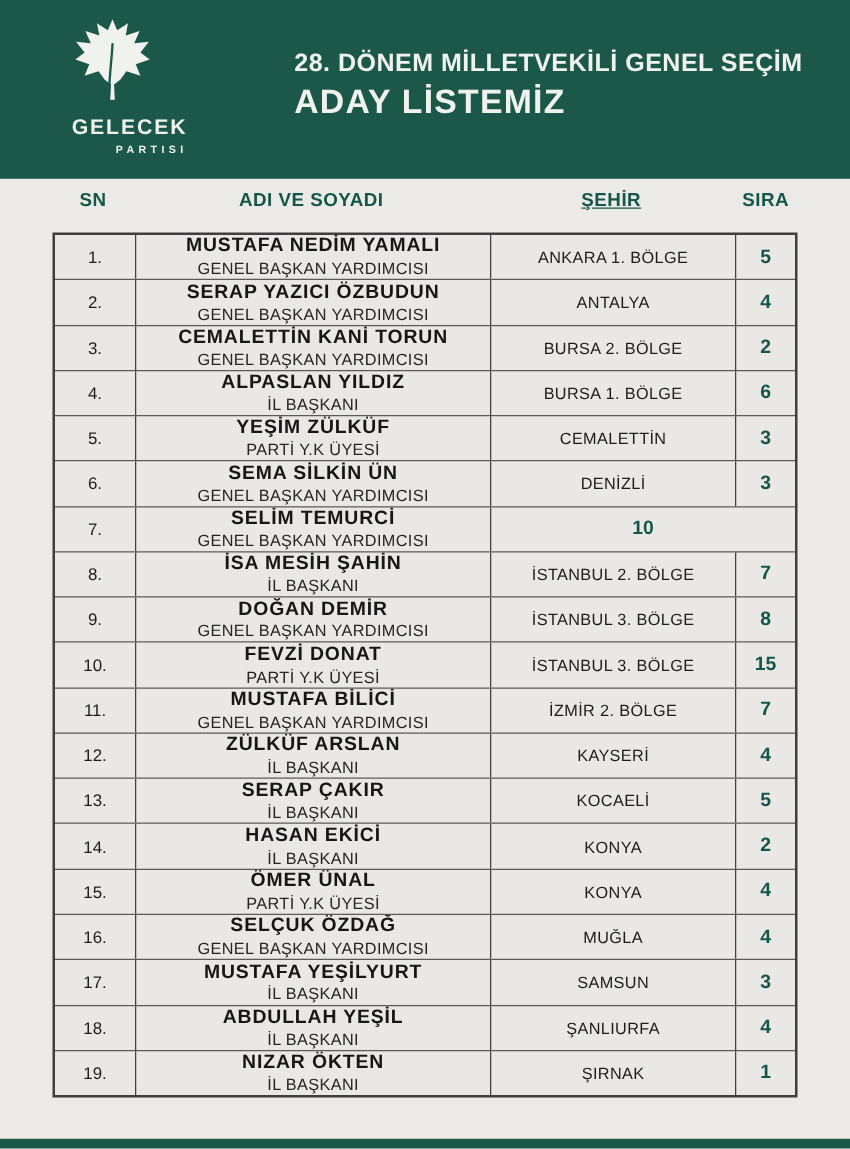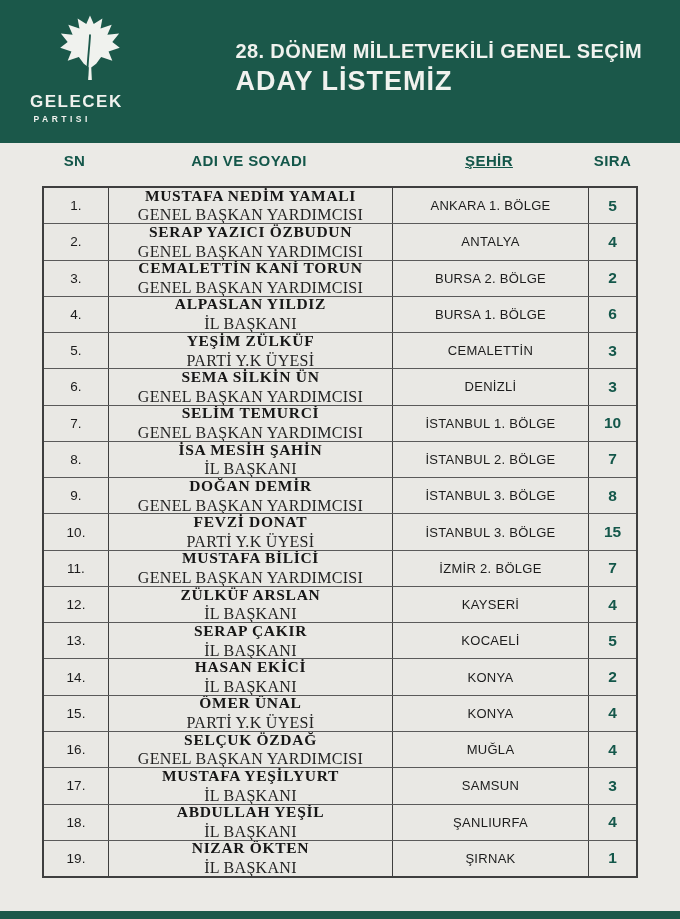--- a/index.html
+++ b/index.html
@@ -21,21 +21,21 @@
     overflow:hidden;
     margin:0 auto;
   }
   
   .header{
     position:absolute;left:0;top:0;width:680px;height:143px;
     background:var(--green);
   }
   .logo-block{
     position:absolute;left:30px;top:14px;width:120px;
-    text-align:left;color:var(--light);
+    text-align:right;color:var(--light);
   }
   .logo-leaf{display:block;margin:0 auto;}
   .logo-name{
     font-size:17px;font-weight:bold;letter-spacing:1.5px;
     margin-top:3px;line-height:1.1;
   }
   .logo-sub{
     font-size:8.5px;font-weight:bold;letter-spacing:3.5px;
     margin-top:2px;text-indent:3.5px;
   }
@@ -76,29 +76,29 @@
     border-bottom:1px solid #5a5a5a;
   }
   .row:last-child{border-bottom:none;}
   .cell{
     display:flex;flex-direction:column;align-items:center;justify-content:center;
     border-right:1px solid var(--border);
     overflow:hidden;
   }
   .cell:last-child{border-right:none;}
   .c-sn{width:65px;flex:none;font-size:13.5px;color:var(--ink);}
-  .c-name{width:284px;flex:none;font-family:Liberation Serif, serif;}
+  .c-name{width:284px;flex:none;}
   .c-city{width:196px;flex:none;font-size:13px;letter-spacing:0.3px;color:var(--ink);}
   .c-sira{flex:1;font-size:15.5px;font-weight:bold;color:var(--accent);}
   .nm{
     font-size:15.5px;font-weight:bold;letter-spacing:0.7px;
     color:#161616;line-height:1.15;white-space:nowrap;
   }
   .tt{
-    font-size:16px;letter-spacing:0.3px;color:#242424;
+    font-size:13px;letter-spacing:0.3px;color:#242424;
     line-height:1.2;margin-top:1px;white-space:nowrap;
   }
   
   .footer-bar{
     position:absolute;left:0;bottom:0;width:680px;height:8px;
     background:var(--green);
   }
 </style>
 </head>
 <body>
@@ -184,21 +184,20 @@
         </div>
         <div class="cell c-city">DENİZLİ</div>
         <div class="cell c-sira">3</div>
       </div>
       <div class="row">
         <div class="cell c-sn">7.</div>
         <div class="cell c-name">
           <div class="nm">SELİM TEMURCİ</div>
           <div class="tt">GENEL BAŞKAN YARDIMCISI</div>
         </div>
-        <div class="cell c-city">İSTANBUL 1. BÖLGE</div>
         <div class="cell c-sira">10</div>
       </div>
       <div class="row">
         <div class="cell c-sn">8.</div>
         <div class="cell c-name">
           <div class="nm">İSA MESİH ŞAHİN</div>
           <div class="tt">İL BAŞKANI</div>
         </div>
         <div class="cell c-city">İSTANBUL 2. BÖLGE</div>
         <div class="cell c-sira">7</div>

